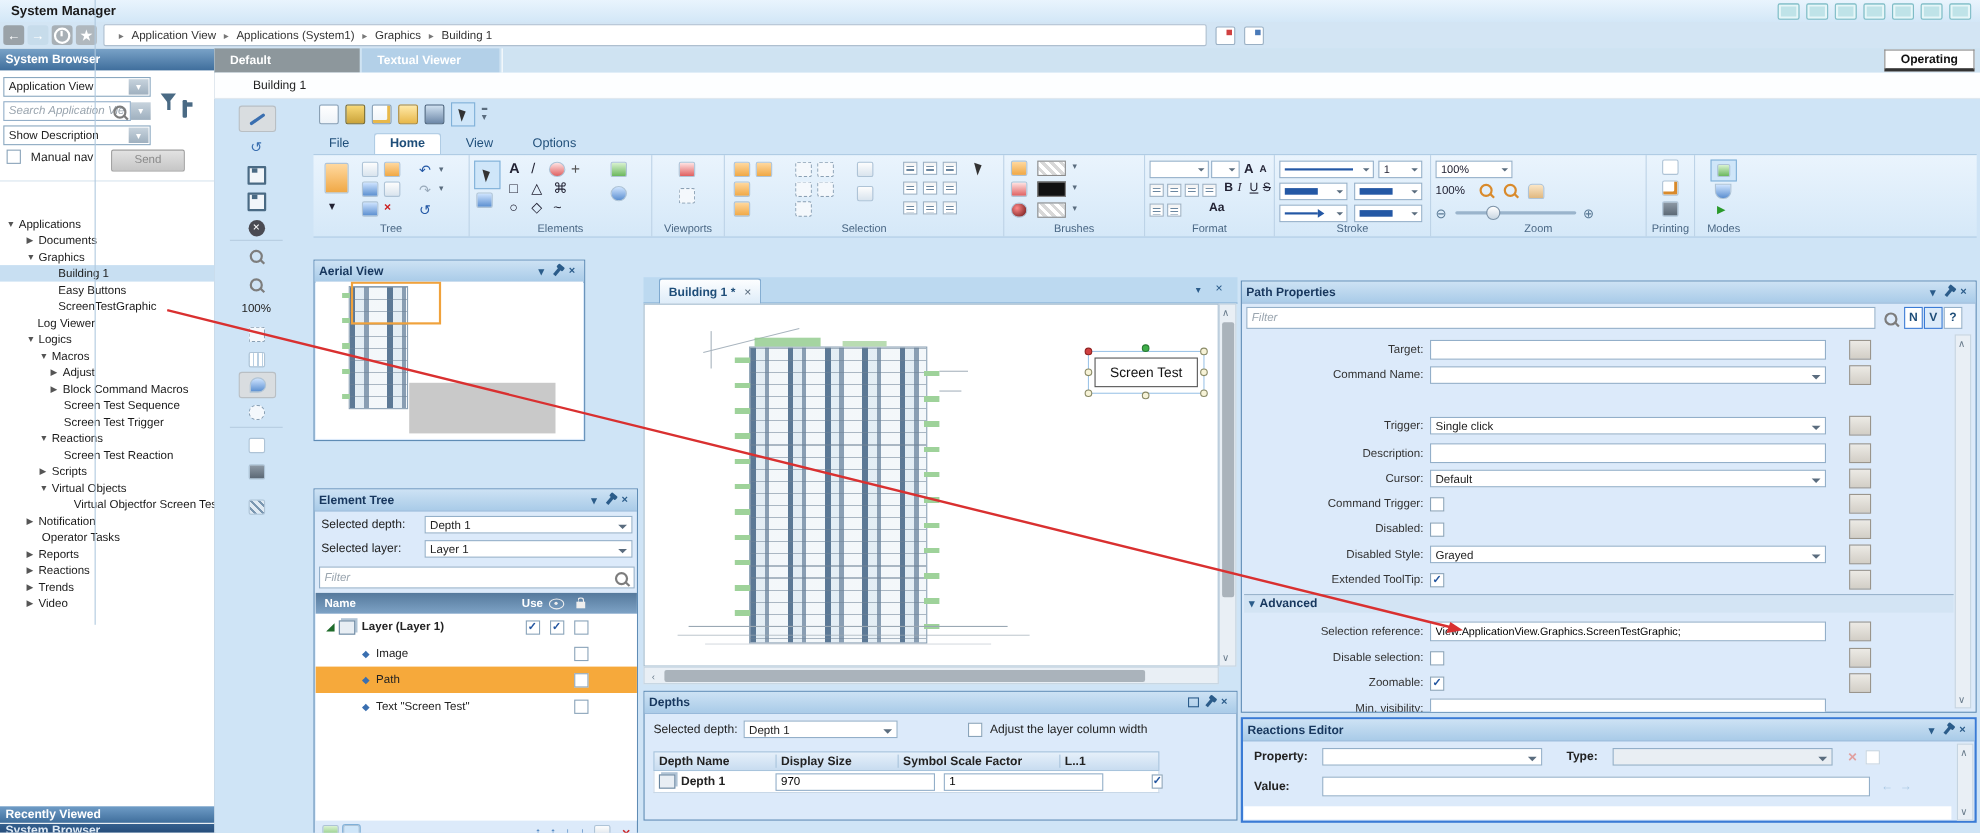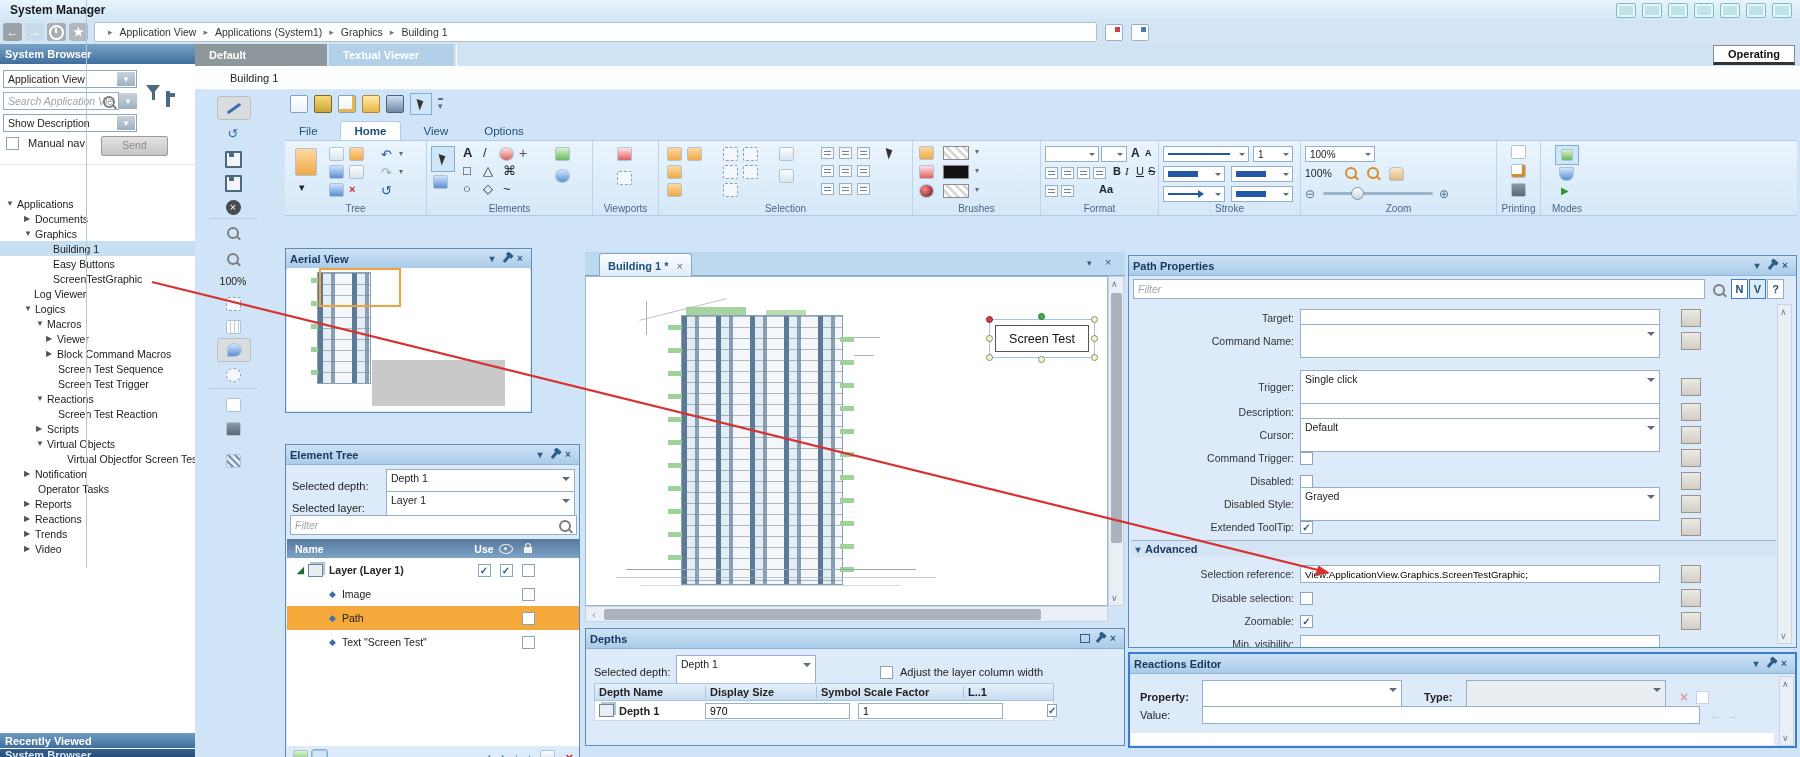--- a/index.html
+++ b/index.html
@@ -5,21 +5,21 @@
   html,body{margin:0;padding:0}
   body{width:1800px;height:757px;overflow:hidden;font-family:"Liberation Sans",sans-serif;background:#cfe4f6;position:relative;font-size:11px;color:#222}
   .abs{position:absolute}
   
   .panel{border:1px solid #5f8cb5;background:#dceafa;box-sizing:border-box}
   .ph{height:19px;background:linear-gradient(#cde2f4,#a9cbe8);border-bottom:1px solid #8fb4d6;display:flex;align-items:center;padding:0 4px;font-weight:bold;color:#17375e;font-size:11px}
   .ph .sp{flex:1}
   .phi{width:14px;height:13px;display:flex;align-items:center;justify-content:center;color:#2b5c8a;font-size:10px;cursor:default}
   .pin{width:3px;height:8px;background:#2b5c8a;position:relative;transform:rotate(40deg);margin:0 4px}
   .pin::before{content:"";position:absolute;top:-3px;left:-2px;width:7px;height:4px;background:#2b5c8a;border-radius:1px}
-  .combo{background:#fff;border:1px solid #93afc9;position:relative;font-size:10.5px;line-height:16px;padding:0 28px 0 4px;height:34px;box-sizing:border-box;white-space:nowrap;overflow:hidden}
+  .combo{background:#fff;border:1px solid #93afc9;position:relative;font-size:10.5px;line-height:16px;padding:0 28px 0 4px;height:16px;box-sizing:border-box;white-space:nowrap;overflow:hidden}
   .combo::after{content:"";position:absolute;right:4px;top:7px;border:4px solid transparent;border-top-color:#5a6c7e}
   .combo.dis{background:#e9eef3;color:#9aa5af}
   .cb{width:13px;height:13px;background:#fff;border:1px solid #8aa4ba;box-sizing:border-box;font-size:10px;line-height:11px;text-align:center;color:#2456a0;font-weight:bold}
   .gbtn{width:20px;height:18px;background:linear-gradient(#eceae5,#d2cec6);border:1px solid #9a958c;box-sizing:border-box}
   .inp{background:#fff;border:1px solid #93afc9;box-sizing:border-box;font-size:10.5px;padding:0 4px;font-family:"Liberation Sans",sans-serif}
   input.inp::placeholder{color:#9aa5af;font-style:italic}
   .chip{width:15px;height:14px;border-radius:2px;background:linear-gradient(#fdfdfd,#d9e4ee);border:1px solid #aec3d6;box-sizing:border-box;display:inline-block}
   .chip.or{background:linear-gradient(#ffd9a0,#f0a845)}
   .chip.rd{background:linear-gradient(#ffe3e3,#e06060)}
   .chip.bl{background:linear-gradient(#cfe4ff,#5b8fd0)}
@@ -236,21 +236,21 @@
     <div class="ti" style="padding-left:24px">
         <span class="ta">▼</span>
         <span>Logics</span>
       </div>
     <div class="ti" style="padding-left:36px">
         <span class="ta">▼</span>
         <span>Macros</span>
       </div>
     <div class="ti" style="padding-left:46px">
         <span class="ta">▶</span>
-        <span>Viewer</span>
+        <span>Adjust</span>
       </div>
     <div class="ti" style="padding-left:46px">
         <span class="ta">▶</span>
         <span>Block Command Macros</span>
       </div>
     <div class="ti" style="padding-left:47px">
         <span class="ta"></span>
         <span>Screen Test Sequence</span>
       </div>
     <div class="ti" style="padding-left:47px">
@@ -686,21 +686,21 @@
         </div>
       <div class="it" style="left:18px;top:24px">
           <span class="chip bl" style="border-radius:0 0 7px 7px"></span>
         </div>
       <div class="it" style="left:20px;top:42px;color:#2a9a2a;font-size:10px">▶</div>
     </div>
     <div class="rlabel">Modes</div>
   </div>
 </div>
 
-<div class="abs panel" style="left:285px;top:248px;width:247px;height:165px">
+<div class="abs panel" style="left:285px;top:236px;width:247px;height:165px">
   <div class="ph">
     <span>Aerial View</span>
       <span class="sp"></span>
     <span class="phi">▾</span>
     <span class="phi">
         <span class="pin"></span>
       </span>
     <span class="phi">×</span>
   </div>
   <div class="abs wht" style="left:1px;top:19px;right:1px;bottom:1px;overflow:hidden">
@@ -1005,21 +1005,21 @@
   </div>
   <div class="hrow abs" style="left:10px;top:26px;width:620px">
     <span style="flex:0 0 62px;font-weight:bold">Property:</span>
     <span class="combo" style="width:200px"></span>
     <span style="flex:0 0 42px;margin-left:22px;font-weight:bold">Type:</span>
     <span class="combo dis" style="width:200px"></span>
     <span style="color:#e0a0a0;font-weight:bold;font-size:14px;margin-left:14px">×</span>
     <span class="cb" style="margin-left:8px;border-color:#c5d4e2"></span>
   </div>
   <div class="hrow abs" style="left:10px;top:52px;width:620px">
-    <span style="flex:0 0 62px;font-weight:normal">Value:</span>
+    <span style="flex:0 0 62px;font-weight:bold">Value:</span>
     <input class="inp" style="width: 498px; height: 18px;">
     <span style="color:#a8c6e2;font-weight:bold;margin-left:10px">←</span>
     <span style="color:#a8c6e2;font-weight:bold;margin-left:6px">→</span>
   </div>
   <div class="abs wht" style="left:1px;bottom:1px;width:643px;height:12px"></div>
   <div class="abs sbtrack" style="right:1px;top:22px;width:15px;height:70px">
     <span class="scar abs" style="left:2px;top:2px">∧</span>
     <span class="scar abs" style="left:2px;bottom:2px">∨</span>
   </div>
 </div>

